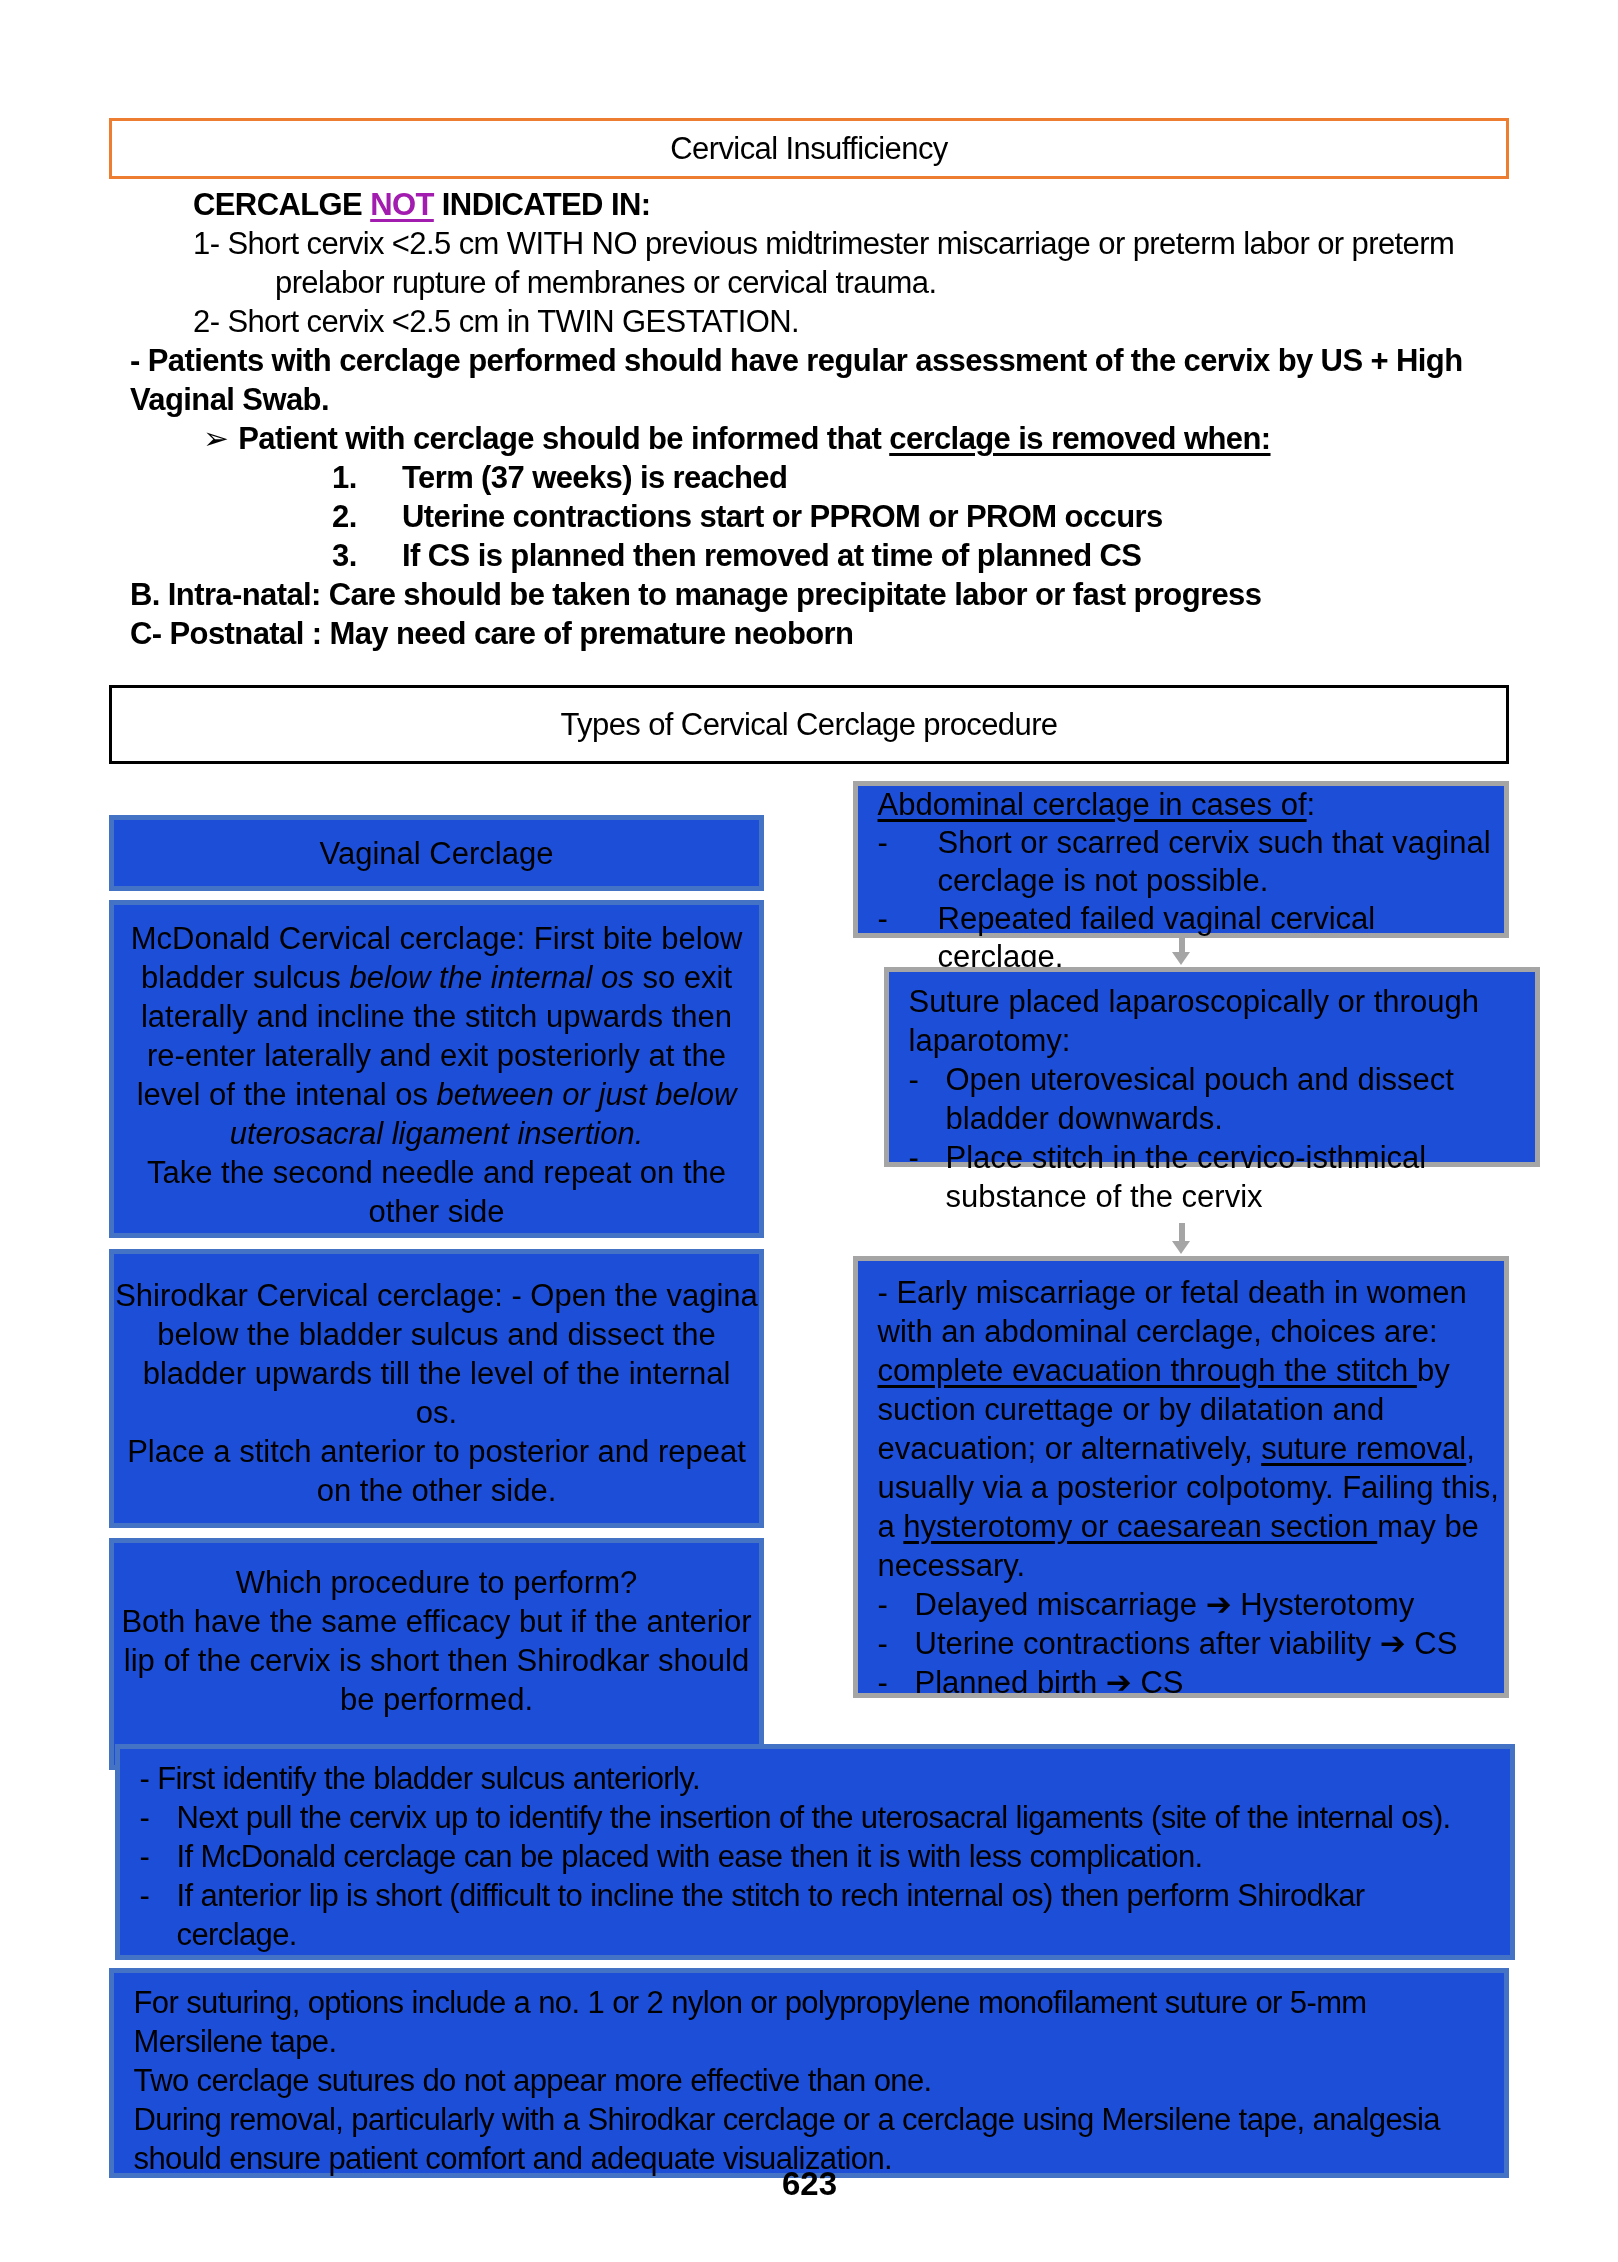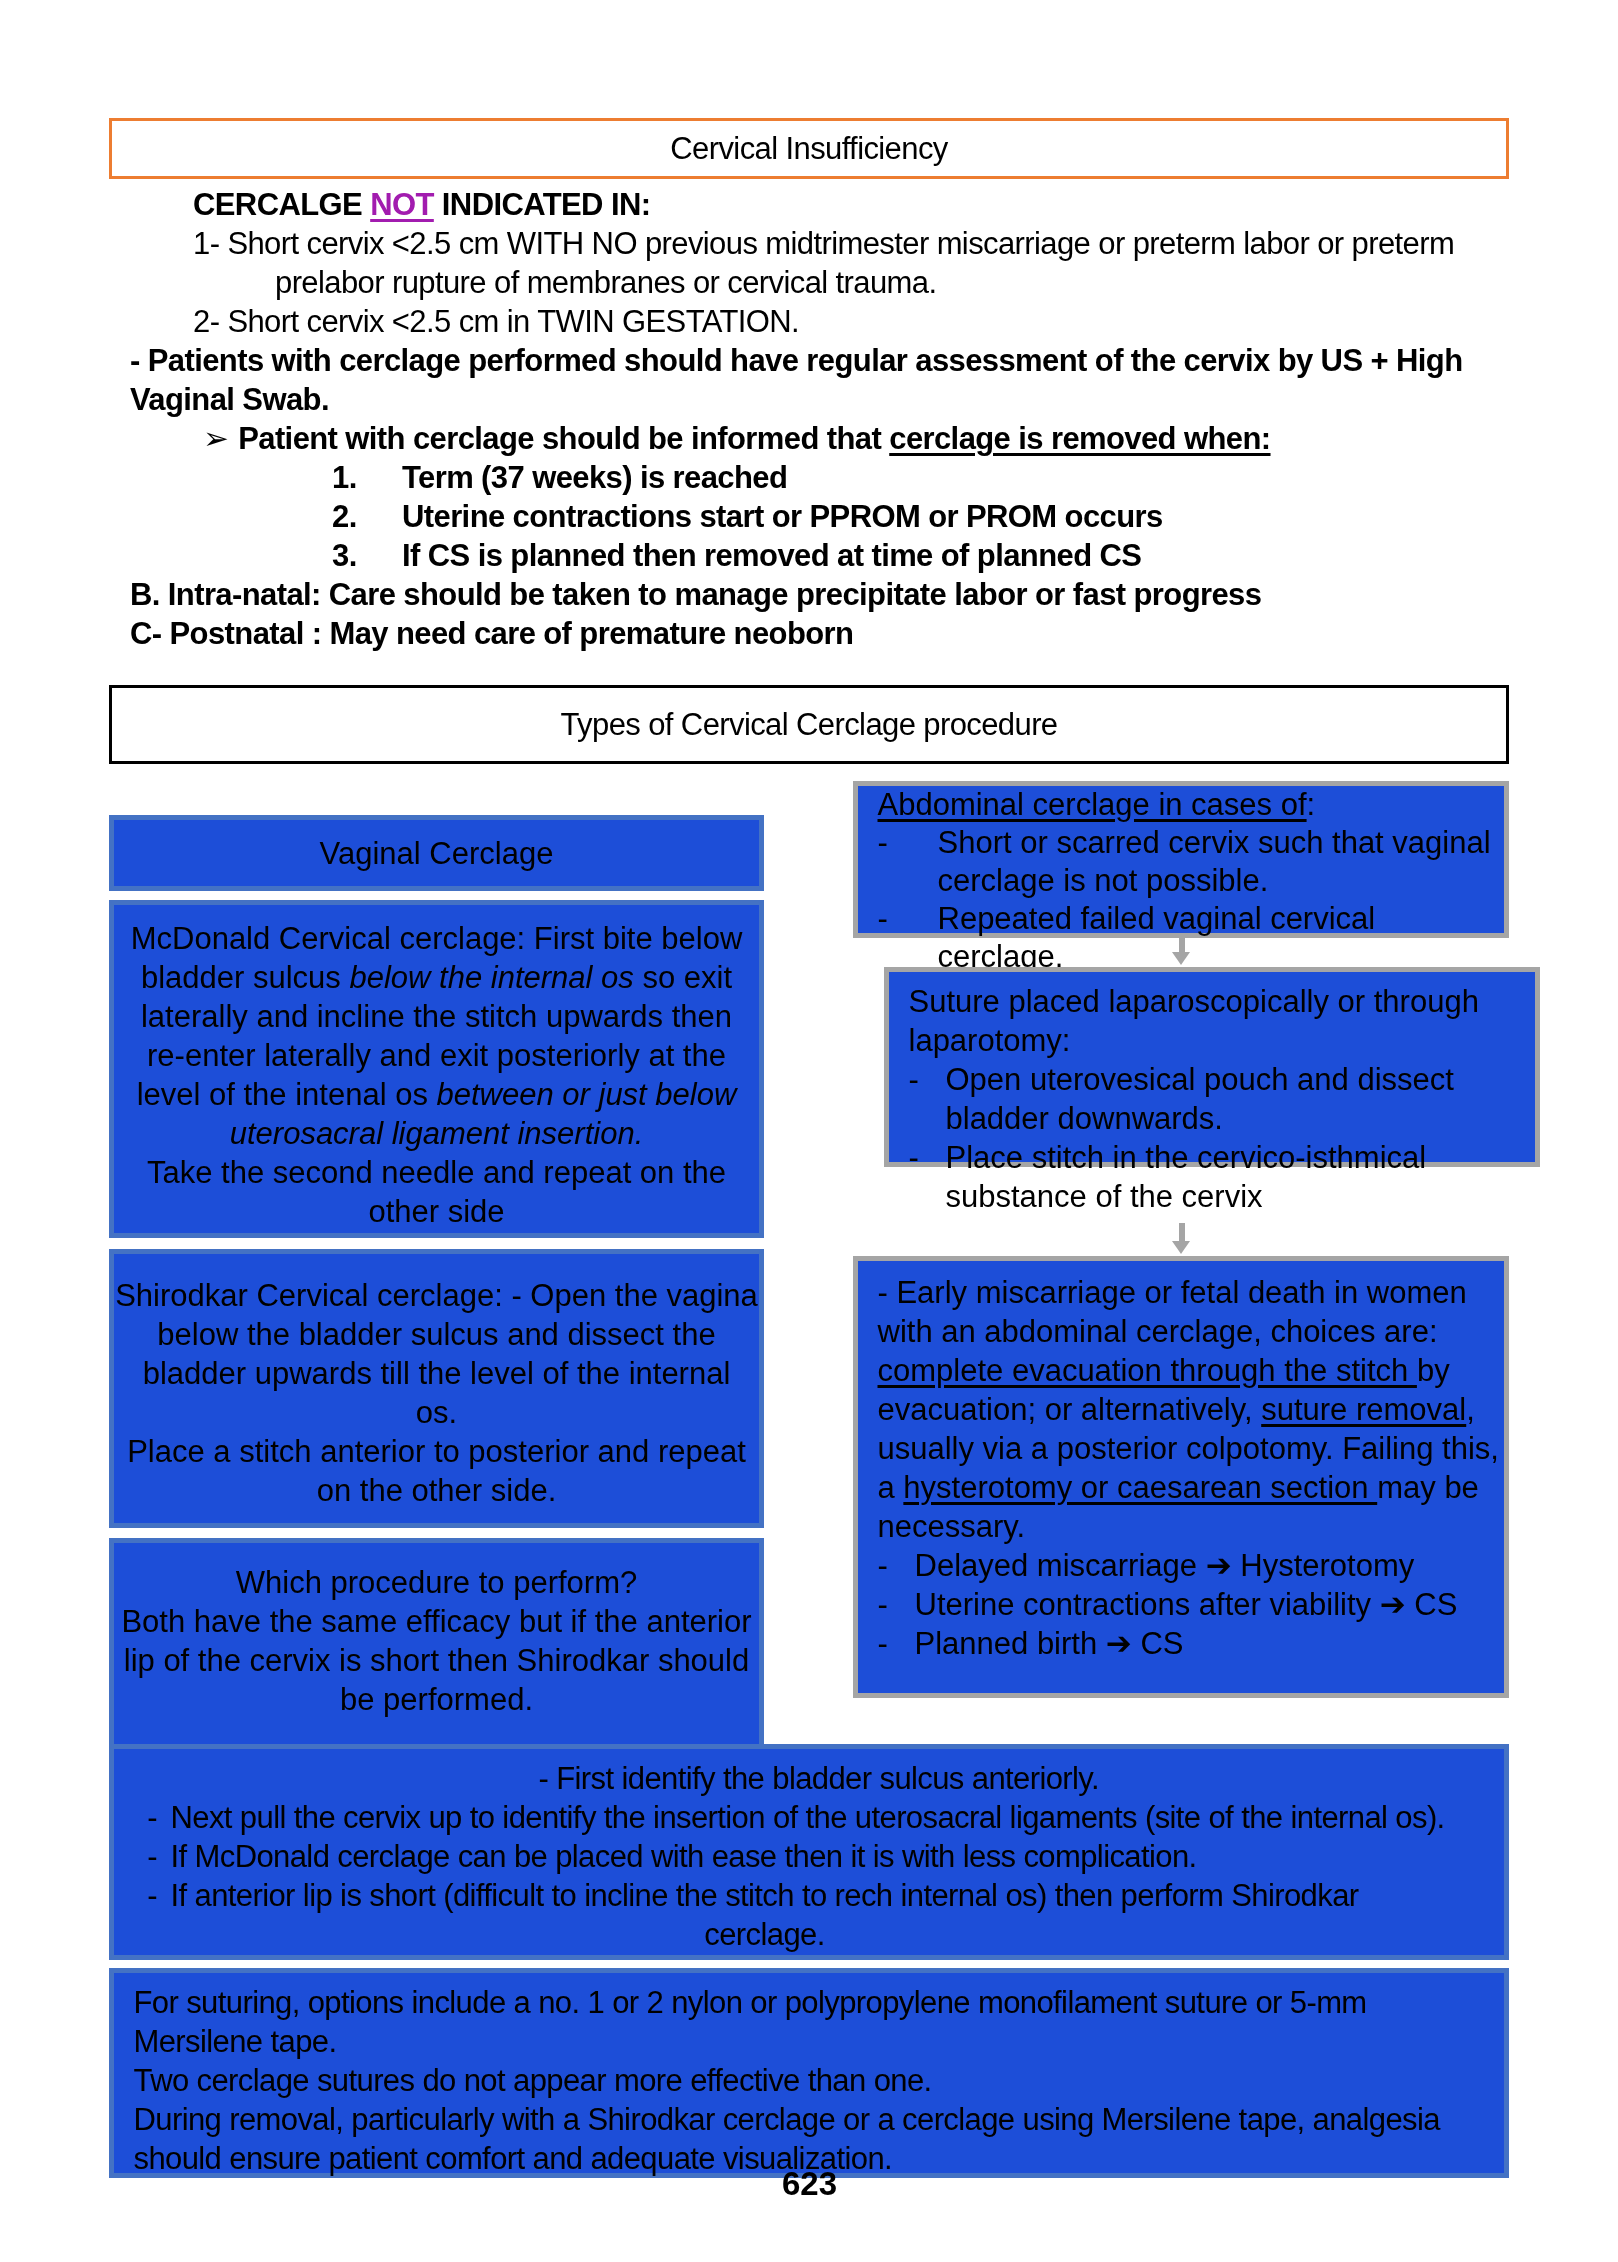--- a/index.html
+++ b/index.html
@@ -143,39 +143,40 @@
   </div>
 </div>
 
 <div class="arrow-stem" style="left:1179px; top:1223px; height:19.5px;"></div>
 <div class="arrow-head" style="left:1172px; top:1241px;"></div>
 
 <div class="abs box-gray txt" style="left:853px; top:1256px; width:656px; height:442px; padding:11.7px 0 0 19.5px;">
   <p>- Early miscarriage or fetal death in women</p>
   <p>with an abdominal cerclage, choices are:</p>
   <p><span class="u">complete evacuation through the stitch </span><span>by</span></p>
+  <p>suction curettage or by dilatation and</p>
   <p><span>evacuation; or alternatively, </span><span class="u">suture removal</span><span>,</span></p>
   <p>usually via a posterior colpotomy. Failing this,</p>
   <p><span>a </span><span class="u">hysterotomy or caesarean section </span><span>may be</span></p>
   <p>necessary.</p>
   <div class="dash-row narrow">
     <span class="d">-</span>
     <span>Delayed miscarriage</span>&nbsp;<span class="b">➔</span>&nbsp;<span>Hysterotomy</span>
   </div>
   <div class="dash-row narrow">
     <span class="d">-</span>
     <span>Uterine contractions after viability</span>&nbsp;<span class="b">➔</span>&nbsp;<span>CS</span>
   </div>
   <div class="dash-row narrow">
     <span class="d">-</span>
     <span>Planned birth</span>&nbsp;<span class="b">➔</span>&nbsp;<span>CS</span>
   </div>
 </div>
 
-<div class="abs box-blue txt nar" style="left:109px; top:1710px; width:1400px; height:216px; padding:9.8px 0 0 19.5px;text-align:center;">
+<div class="abs box-blue txt nar" style="left:115px; top:1710px; width:1400px; height:216px; padding:9.8px 0 0 19.5px;">
   <p>- First identify the bladder sulcus anteriorly.</p>
   <div class="dash-row narrow">
     <span class="d" style="width:37px;">-</span>
     <p>Next pull the cervix up to identify the insertion of the uterosacral ligaments (site of the internal os).</p>
   </div>
   <div class="dash-row narrow">
     <span class="d" style="width:37px;">-</span>
     <p>If McDonald cerclage can be placed with ease then it is with less complication.</p>
   </div>
   <div class="dash-row narrow">

